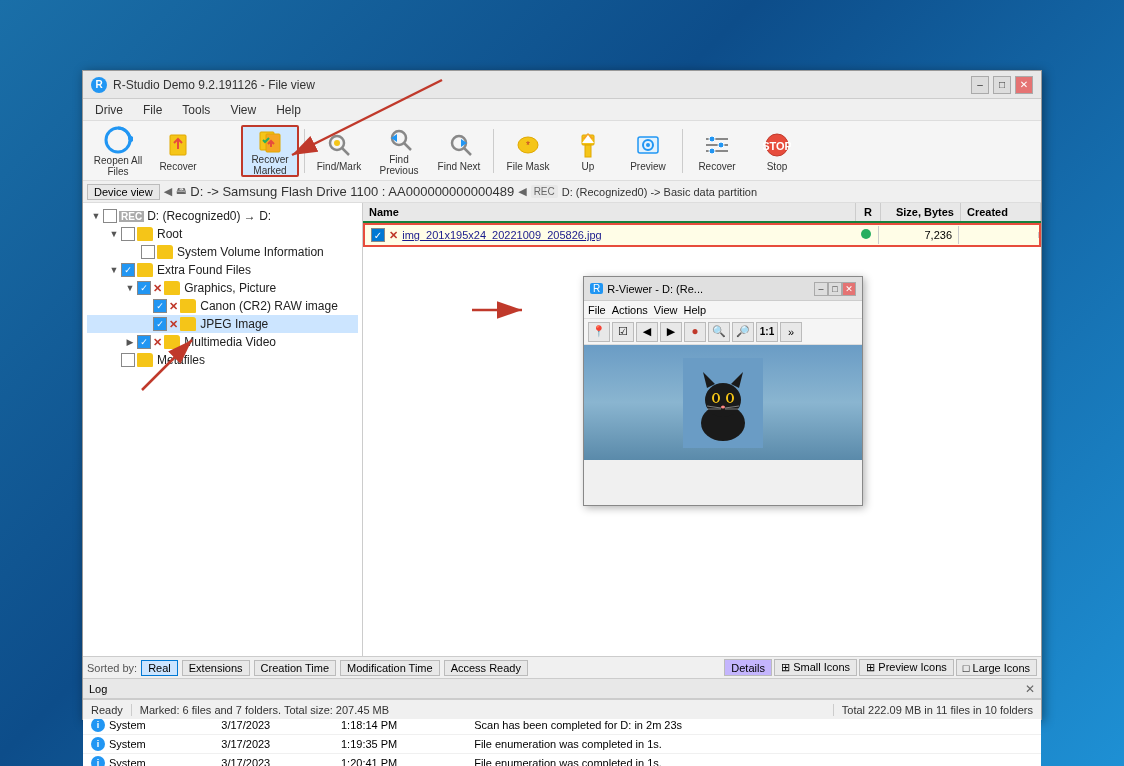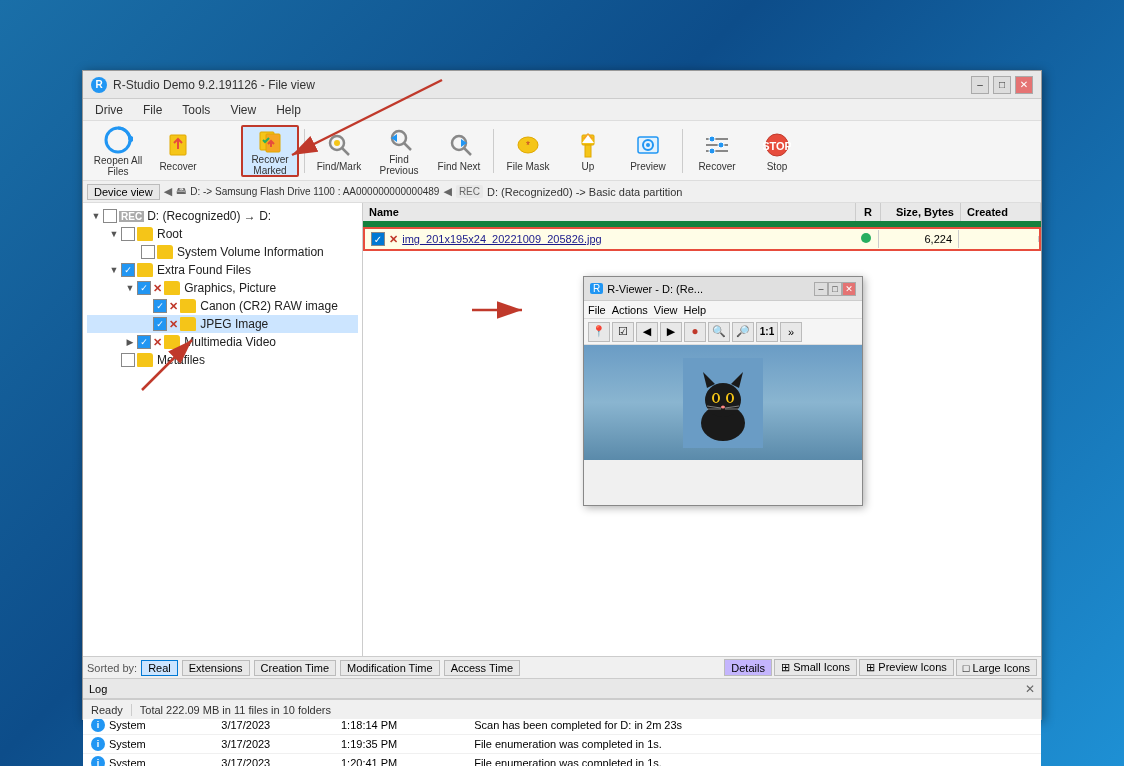--- a/index.html
+++ b/index.html
@@ -200,21 +200,21 @@
       font-weight: bold;
     }
     .file-panel {
       flex: 1;
       background: white;
       overflow: auto;
     }
     .file-list-header {
       display: flex;
       background: #e8e8e8;
-      border-bottom: 6px solid #15803d;
+      border-bottom: 2px solid #15803d;
       font-size: 11px;
       font-weight: bold;
     }
     .file-col {
       padding: 3px 6px;
       border-right: 1px solid #ccc;
       white-space: nowrap;
     }
     .file-col.name { flex: 1; }
     .file-col.r { width: 25px; text-align: center; }
@@ -558,21 +558,21 @@
           </svg>
       </div>
       <span class="toolbar-label">Stop</span>
     </div>
   </div>
 
   <div class="address-bar">
     <span class="addr-btn">Device view</span>
     <span class="addr-sep">◀</span>
     <span style="font-size:10px;color:#666;">🖴</span>
-    <span style="font-size:10px;color:#333;">D: -&gt; Samsung Flash Drive 1100 : AA000000000000489</span>
+    <span style="font-size:13px;color:#333;">D: -&gt; Samsung Flash Drive 1100 : AA000000000000489</span>
     <span class="addr-sep">◀</span>
     <span style="font-size:10px;color:#666;background:#e8e8e8;padding:1px 3px;border-radius:2px;">REC</span>
     <span style="font-size:11px;color:#333;">D: (Recognized0) -&gt; Basic data partition</span>
   </div>
 
   <div class="main-content">
 
     <div class="tree-panel">
 
       <div class="tree-item">
@@ -663,21 +663,21 @@
 
       <div class="file-row">
         <div class="file-name-cell">
           <div class="file-checkbox">✓</div>
           <span class="file-x-icon">✕</span>
           <span style="font-size:11px;color:#1a1a8c;text-decoration:underline;cursor:pointer;">img_201x195x24_20221009_205826.jpg</span>
         </div>
         <div class="file-col r">
           <div class="dot-green"></div>
         </div>
-        <div class="file-col size">6,224</div>
+        <div class="file-col size">7,236</div>
         <div class="file-col created"></div>
       </div>
     </div>
   </div>
 
   <div class="viewer-window">
     <div class="viewer-title">
       <span style="font-size:10px;background:#2196F3;color:white;padding:0 3px;border-radius:2px;margin-right:4px;">R</span>
       <span style="flex:1;font-size:11px;">R-Viewer - D: (Re...</span>
       <div class="title-btn" style="width:14px;height:14px;font-size:9px;">–</div>
@@ -730,21 +730,21 @@
       </svg>
     </div>
   </div>
 
   <div class="bottom-bar">
     <span class="sort-label">Sorted by:</span>
     <button class="sort-btn active">Real</button>
     <button class="sort-btn">Extensions</button>
     <button class="sort-btn">Creation Time</button>
     <button class="sort-btn">Modification Time</button>
-    <button class="sort-btn">Access Time</button>
+    <button class="sort-btn">Access Ready</button>
     <div class="view-btns">
       <button class="view-btn active">Details</button>
       <button class="view-btn">
         <span>⊞</span>
         <span>Small Icons</span>
       </button>
       <button class="view-btn">
         <span>⊞</span>
         <span>Preview Icons</span>
       </button>
@@ -802,20 +802,21 @@
           <td>3/17/2023</td>
           <td>1:20:41 PM</td>
           <td>File enumeration was completed in 1s.</td>
         </tr>
       </tbody>
     </table>
   </div>
 
   <div style="position:absolute;bottom:0;left:0;right:0;height:20px;background:#f0f0f0;border-top:1px solid #ccc;display:flex;align-items:center;font-size:11px;">
     <div style="padding:0 8px;border-right:1px solid #ccc;color:#333;">Ready</div>
+    <div style="flex:1;padding:0 8px;color:#333;border-right:1px solid #ccc;">Marked: 6 files and 7 folders. Total size: 207.45 MB</div>
     <div style="padding:0 8px;color:#333;">Total 222.09 MB in 11 files in 10 folders</div>
   </div>
 
 </div>
 
 <svg style="position:absolute;top:70px;left:82px;width:960px;height:650px;pointer-events:none;">
 
   <defs>
     <marker id="arrowhead" markerWidth="10" markerHeight="7" refX="10" refY="3.5" orient="auto">
       <polygon points="0 0, 10 3.5, 0 7" fill="#c0392b"></polygon>

